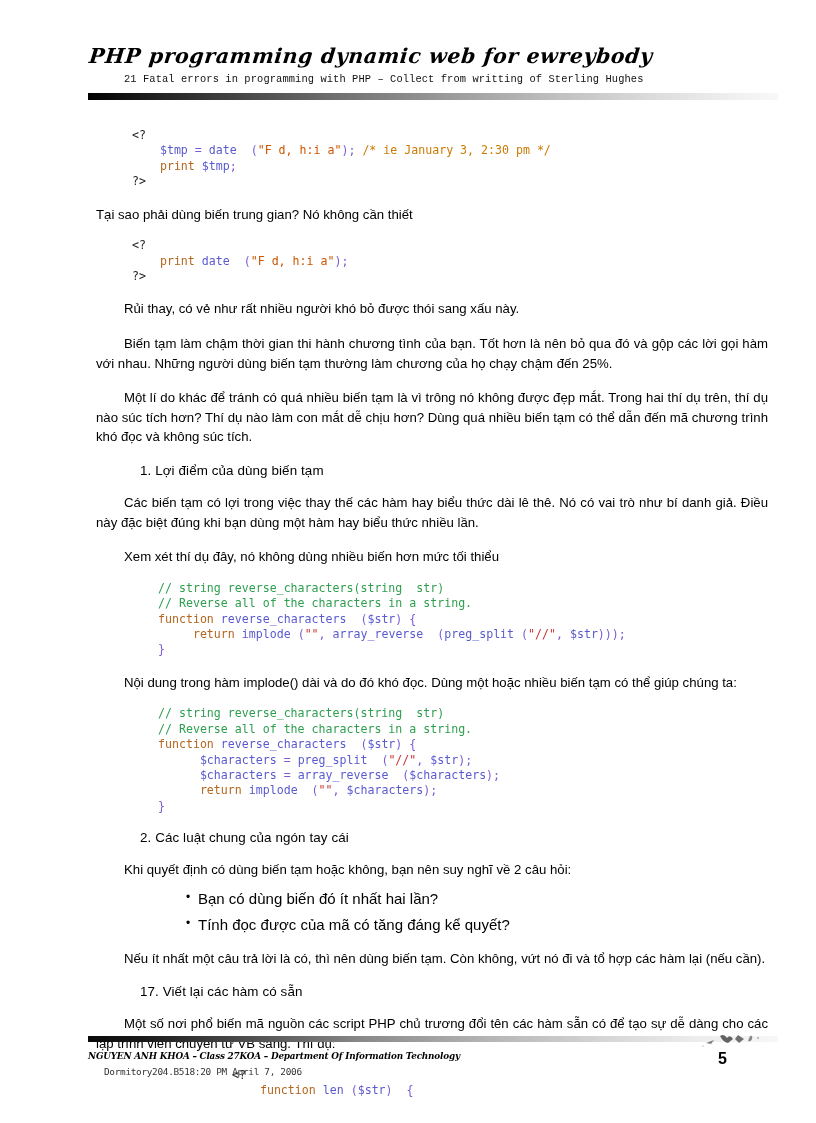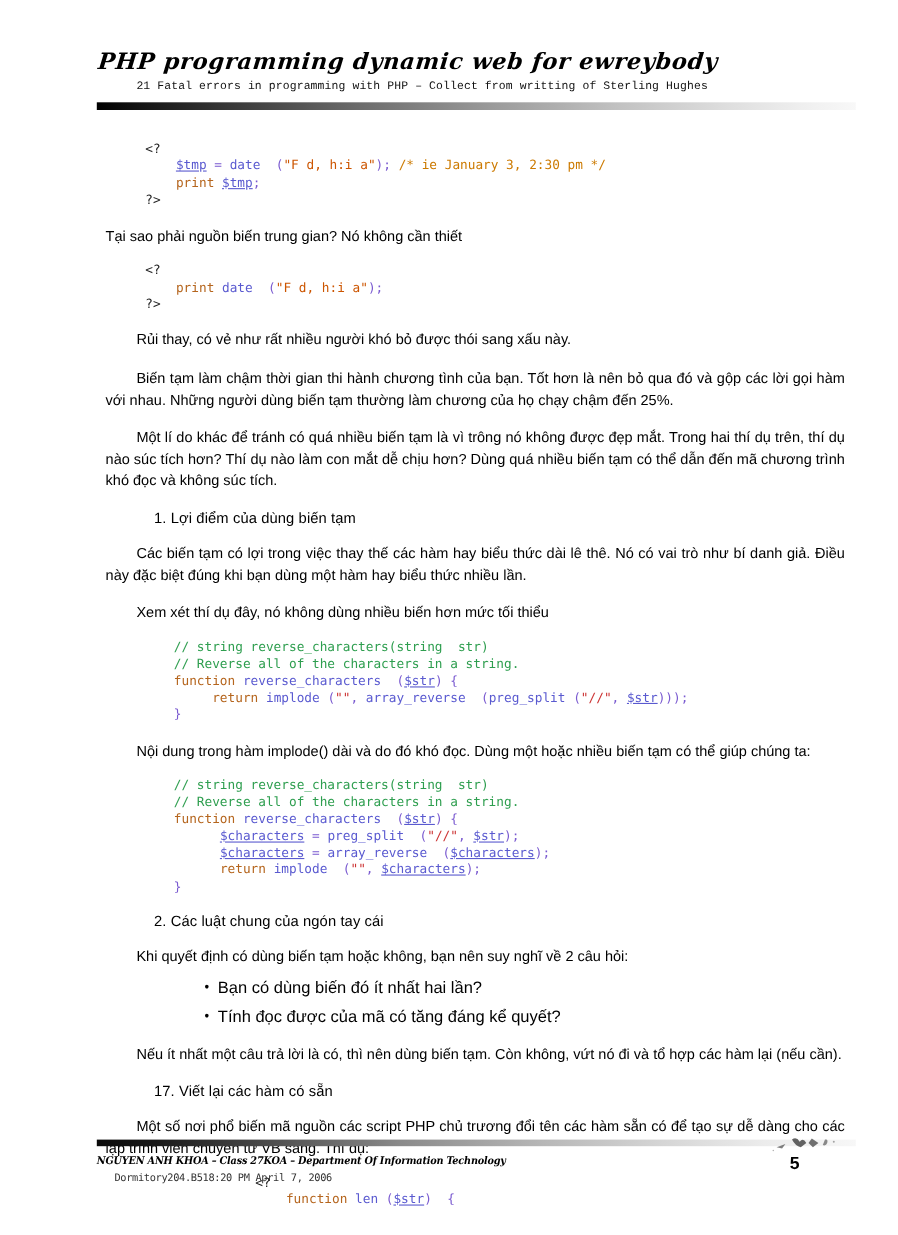--- a/index.html
+++ b/index.html
@@ -124,21 +124,21 @@
     line-height: 15.4px;
     white-space: pre;
     color: #222222;
   }
   pre.code.i-sm  { margin-left: 132px; }
   pre.code.i-md  { margin-left: 158px; }
   pre.code.i-lg  { margin-left: 232px; }
   pre.code.gap   { margin-top: 14px; }
 
   .c-plain   { color: #222222; }
-  .c-var     { color: #5a5ad0; text-decoration: underline; }
+  .c-var     { color: #5a5ad0; }
   .c-func    { color: #5a5ad0; }
   .c-kw      { color: #b5651d; }
   .c-str     { color: #cc5500; }
   .c-str2    { color: #cc3333; }
   .c-comment { color: #cc7a00; }
   .c-comment-green { color: #2e9e4f; margin-top: 12px; }
   .c-punct   { color: #7a5ad0; }
 
   
   .rule-bottom {
@@ -201,21 +201,21 @@
     <div class="header-title">PHP programming dynamic web for ewreybody</div>
     <div class="header-sub">21 Fatal errors in programming with PHP  –  Collect from writting of Sterling Hughes</div>
   </div>
   <div class="rule-top"></div>
 
   <div class="content" id="content-root">
       <pre class="code i-sm"><span class="c-plain">&lt;?</span>
 <span class="c-plain">    </span><span class="c-var">$tmp</span><span class="c-punct"> = </span><span class="c-func">date</span><span class="c-punct">  (</span><span class="c-str">"F d, h:i a"</span><span class="c-punct">); </span><span class="c-comment">/* ie January 3, 2:30 pm */</span>
 <span class="c-plain">    </span><span class="c-kw">print</span><span class="c-plain"> </span><span class="c-var">$tmp</span><span class="c-punct">;</span>
 <span class="c-plain">?&gt;</span></pre>
-      <p class="para gap noindent">Tại sao phải nguồn biến trung gian? Nó không cần thiết</p>
+      <p class="para gap noindent">Tại sao phải dùng biến trung gian? Nó không cần thiết</p>
       <pre class="code i-sm gap"><span class="c-plain">&lt;?</span>
 <span class="c-plain">    </span><span class="c-kw">print</span><span class="c-plain"> </span><span class="c-func">date</span><span class="c-punct">  (</span><span class="c-str">"F d, h:i a"</span><span class="c-punct">);</span>
 <span class="c-plain">?&gt;</span></pre>
       <p class="para gap">Rủi thay, có vẻ như rất nhiều người khó bỏ được thói sang xấu này.</p>
       <p class="para gap">Biến tạm làm chậm thời gian thi hành chương tình của bạn. Tốt hơn là nên bỏ qua đó và gộp các lời gọi hàm với nhau. Những người dùng biến tạm thường làm chương của họ chạy chậm đến 25%.</p>
       <p class="para gap">Một lí do khác để tránh có quá nhiều biến tạm là vì trông nó không được đẹp mắt. Trong hai thí dụ trên, thí dụ nào súc tích hơn? Thí dụ nào làm con mắt dễ chịu hơn? Dùng quá nhiều biến tạm có thể dẫn đến mã chương trình khó đọc và không súc tích.</p>
       <h3 class="heading">1. Lợi điểm của dùng biến tạm</h3>
       <p class="para gap">Các biến tạm có lợi trong việc thay thế các hàm hay biểu thức dài lê thê. Nó có vai trò như bí danh giả. Điều này đặc biệt đúng khi bạn dùng một hàm hay biểu thức nhiều lần.</p>
       <p class="para gap">Xem xét thí dụ đây, nó không dùng nhiều biến hơn mức tối thiểu</p>
       <pre class="code i-md gap"><span class="c-comment-green">// string reverse_characters(string  str)</span>

